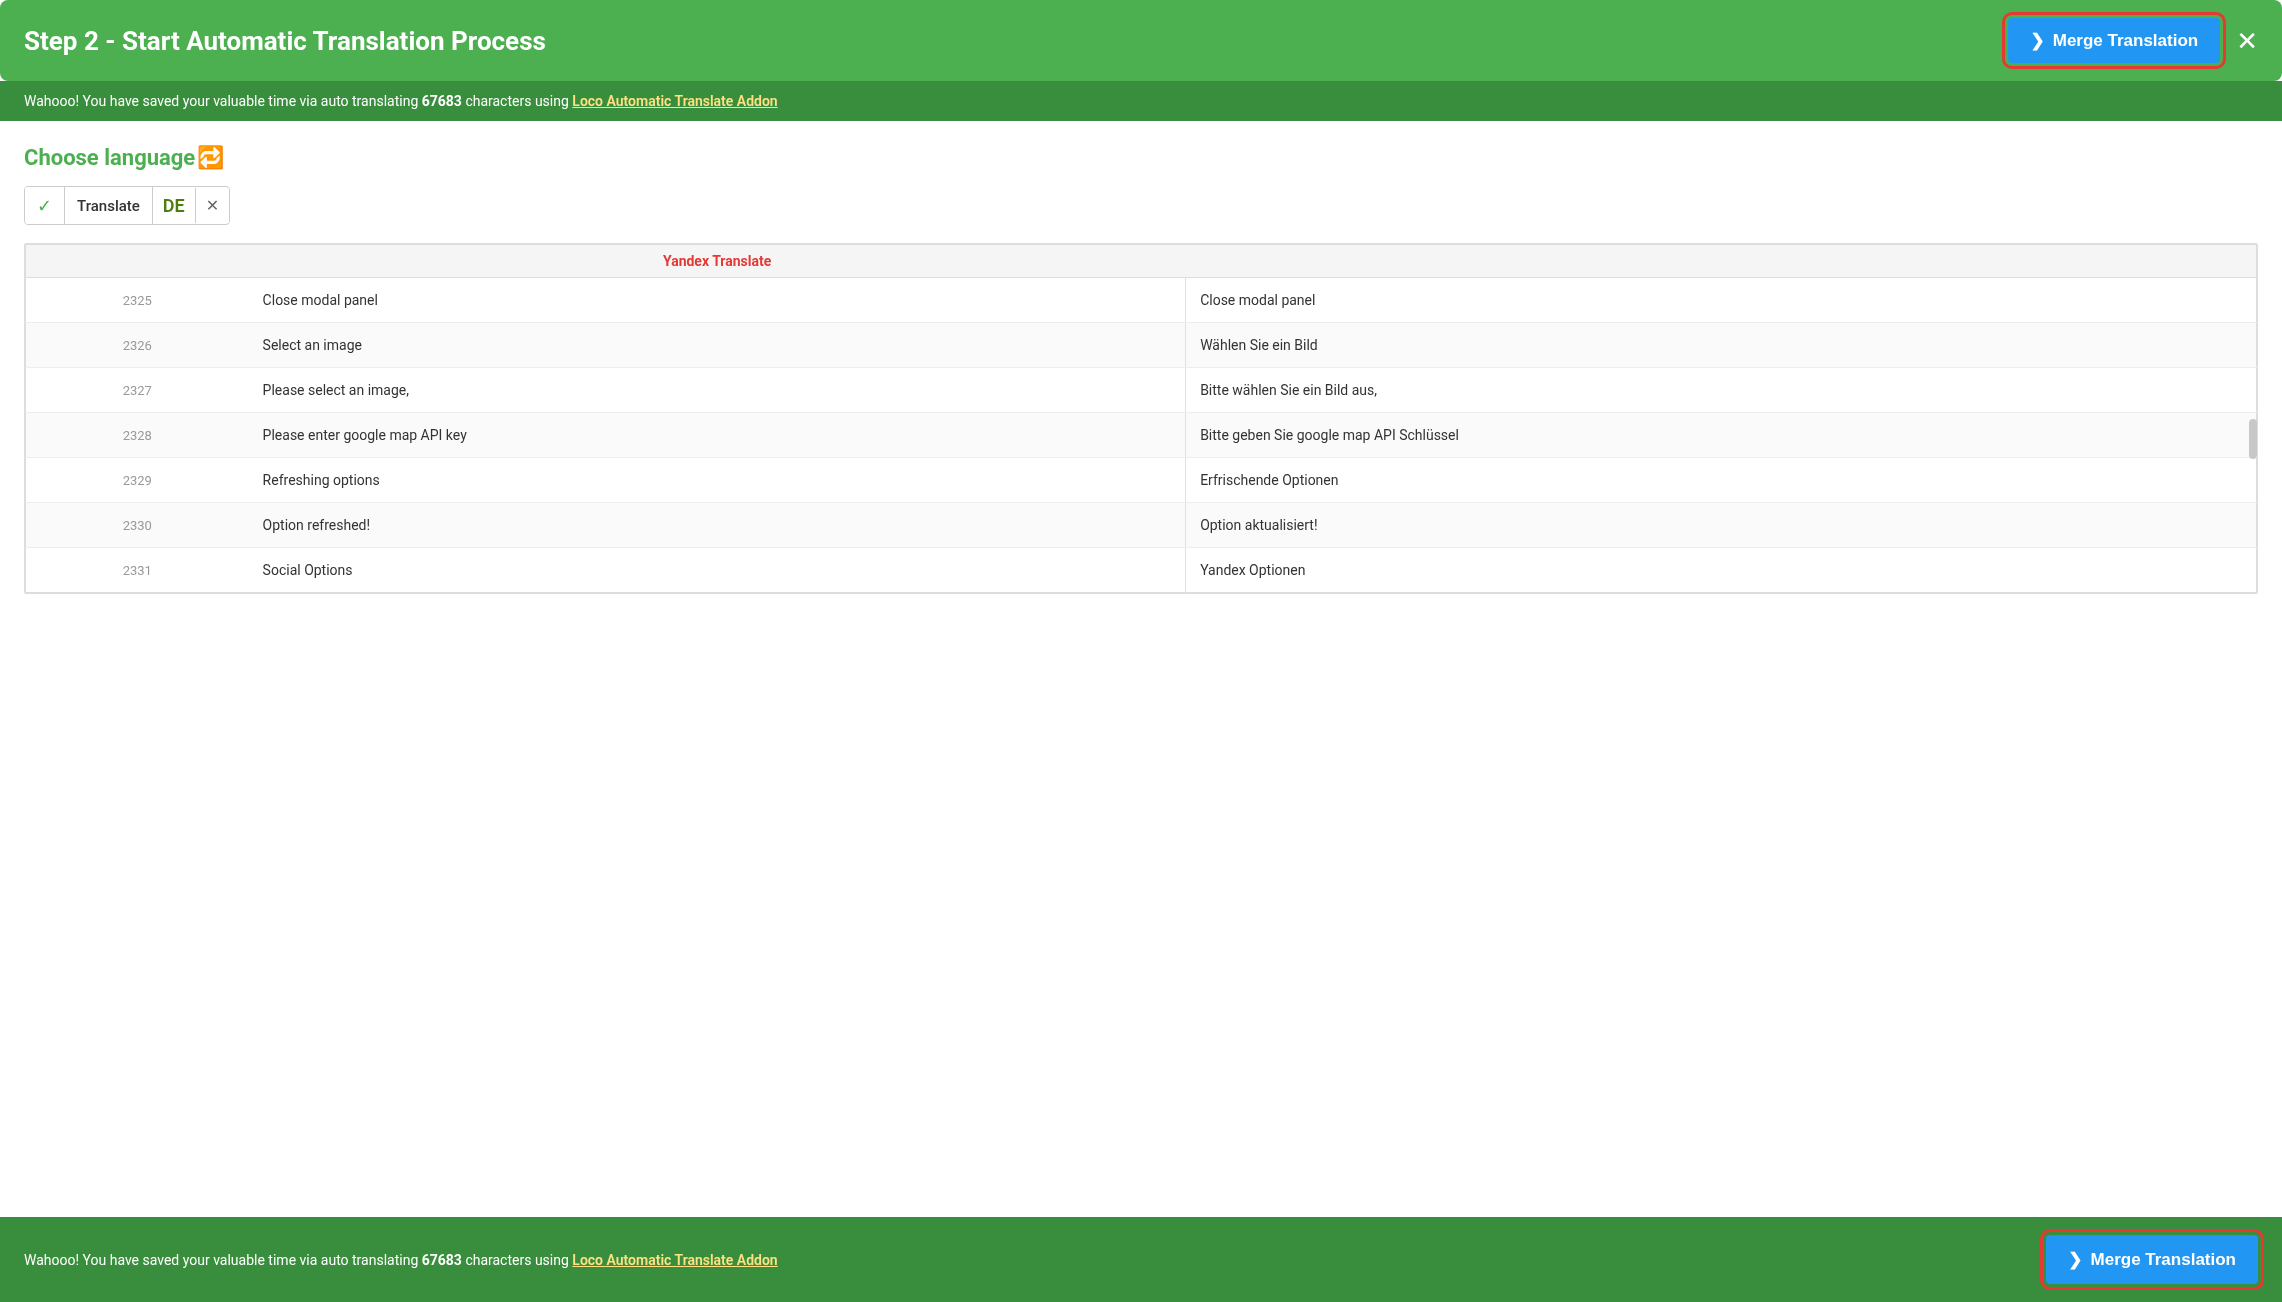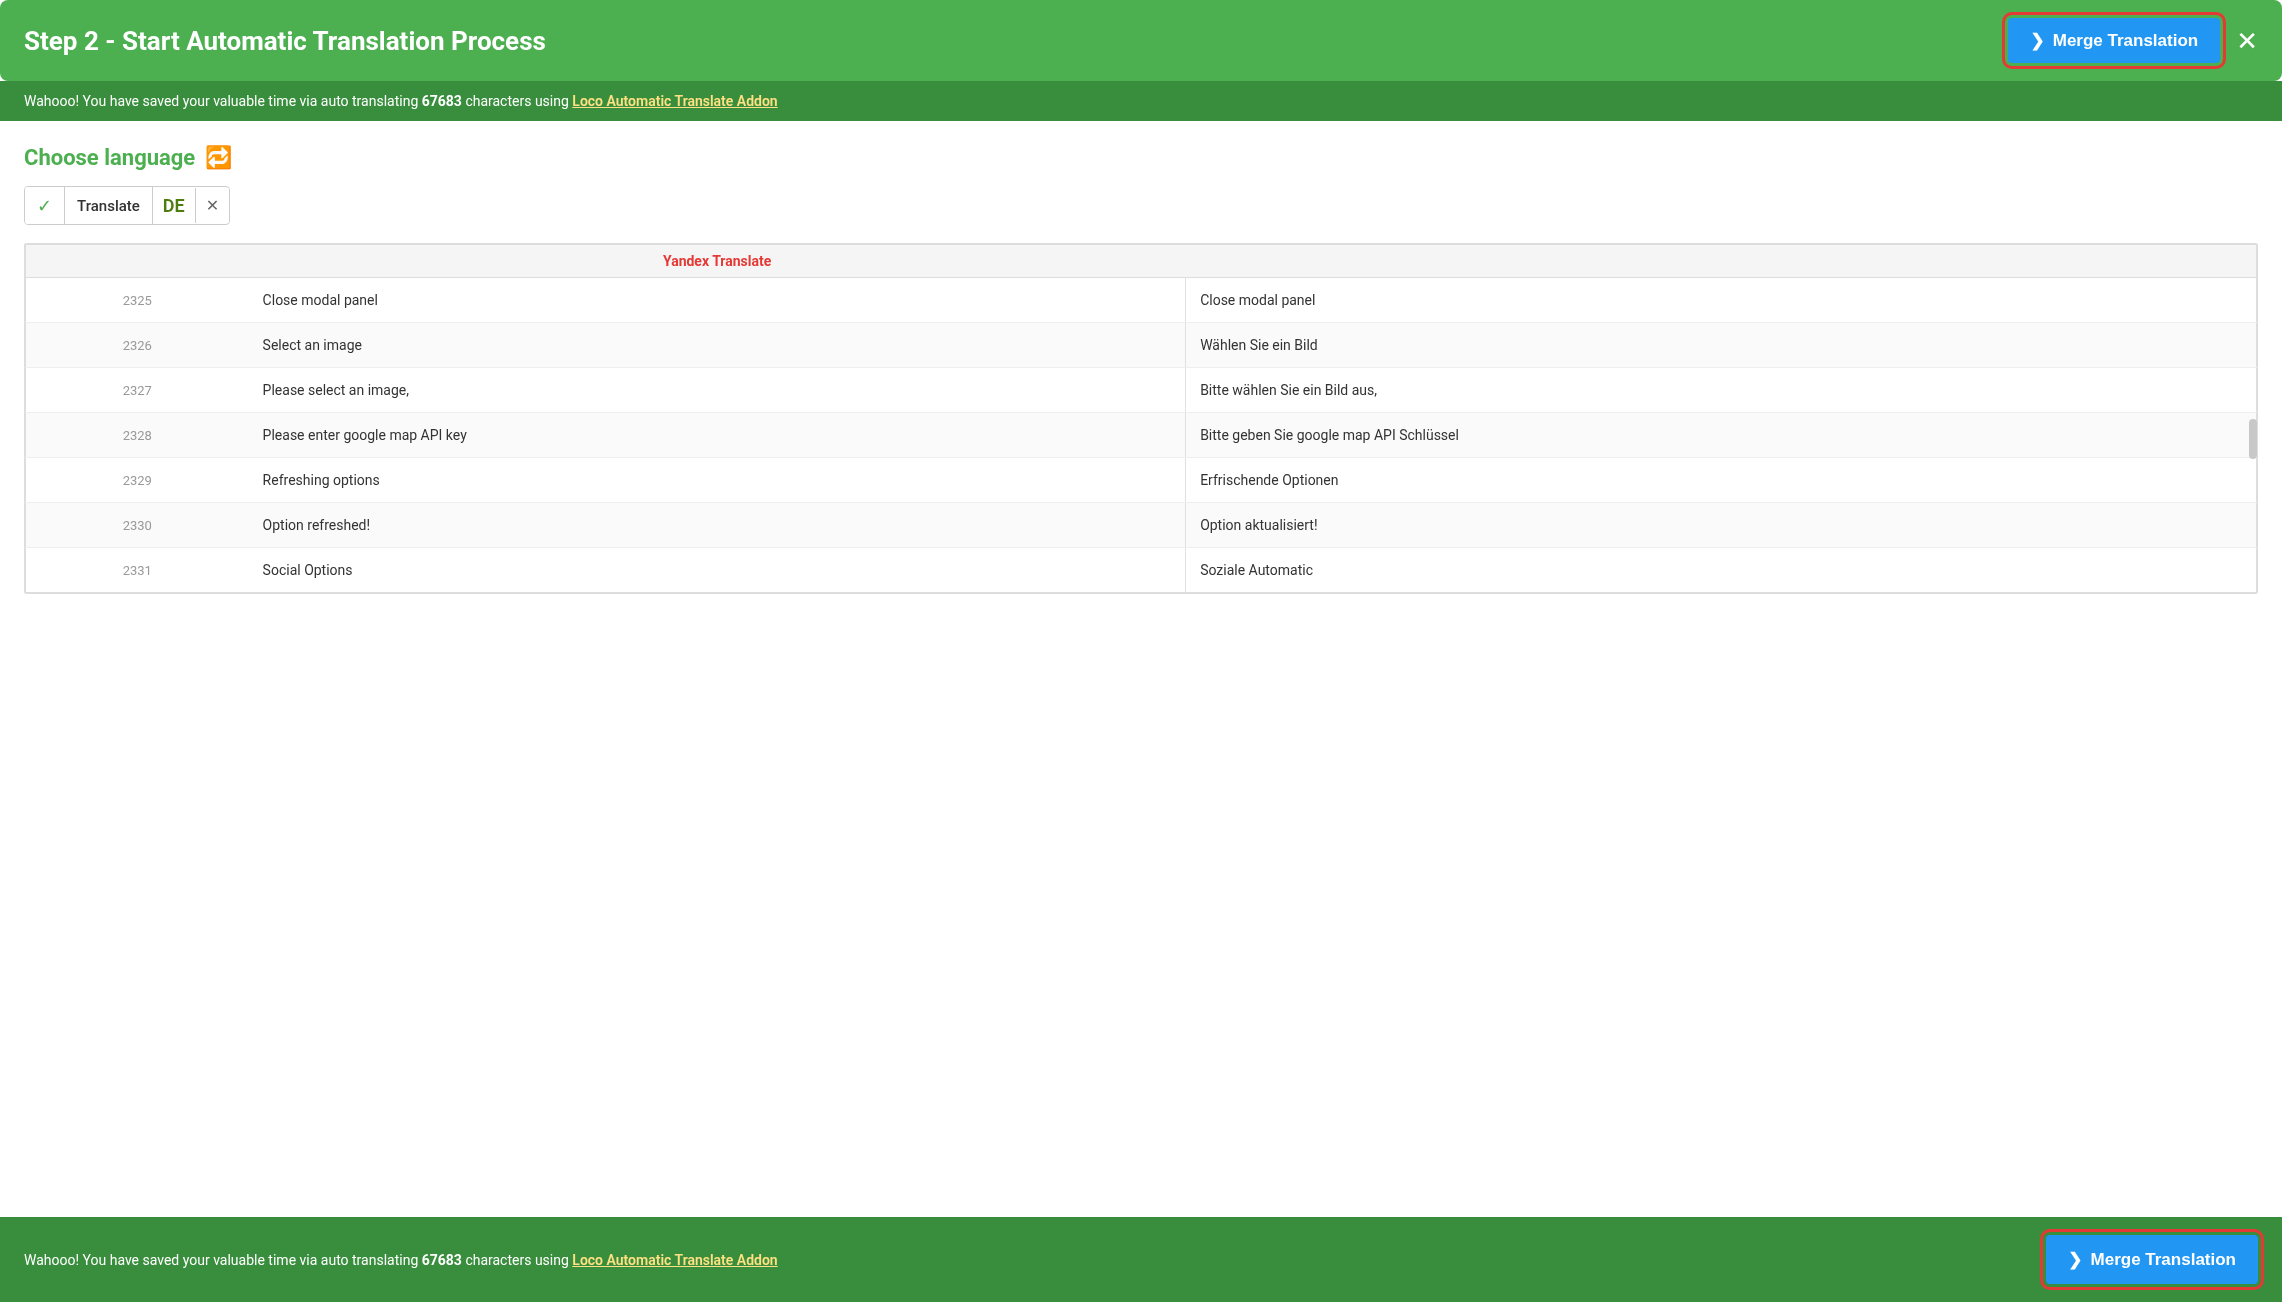--- a/index.html
+++ b/index.html
@@ -75,21 +75,21 @@
       padding: 24px 24px 16px 24px;
       background: #fff;
     }
 
     .choose-language-heading {
       color: #4caf50;
       font-size: 22px;
       font-weight: 700;
       display: flex;
       align-items: center;
-      gap: 10px;
+      gap: 2px;
       margin-bottom: 16px;
     }
     .translate-icon {
       font-size: 22px;
     }
 
     
     .language-tag {
       display: inline-flex;
       align-items: center;
@@ -308,21 +308,21 @@
               <td class="trans-col">Erfrischende Optionen</td>
             </tr>
             <tr style="background: rgb(250, 250, 250);">
               <td class="row-num">2330</td>
               <td class="source-col">Option refreshed!</td>
               <td class="trans-col">Option aktualisiert!</td>
             </tr>
             <tr style="background: rgb(255, 255, 255);">
               <td class="row-num">2331</td>
               <td class="source-col">Social Options</td>
-              <td class="trans-col">Soziale Automatic</td>
+              <td class="trans-col">Yandex Optionen</td>
             </tr>
           </tbody>
       </table>
       <div class="scrollbar-hint"></div>
     </div>
 
   </div>
 
   <div class="spacer"></div>
 

